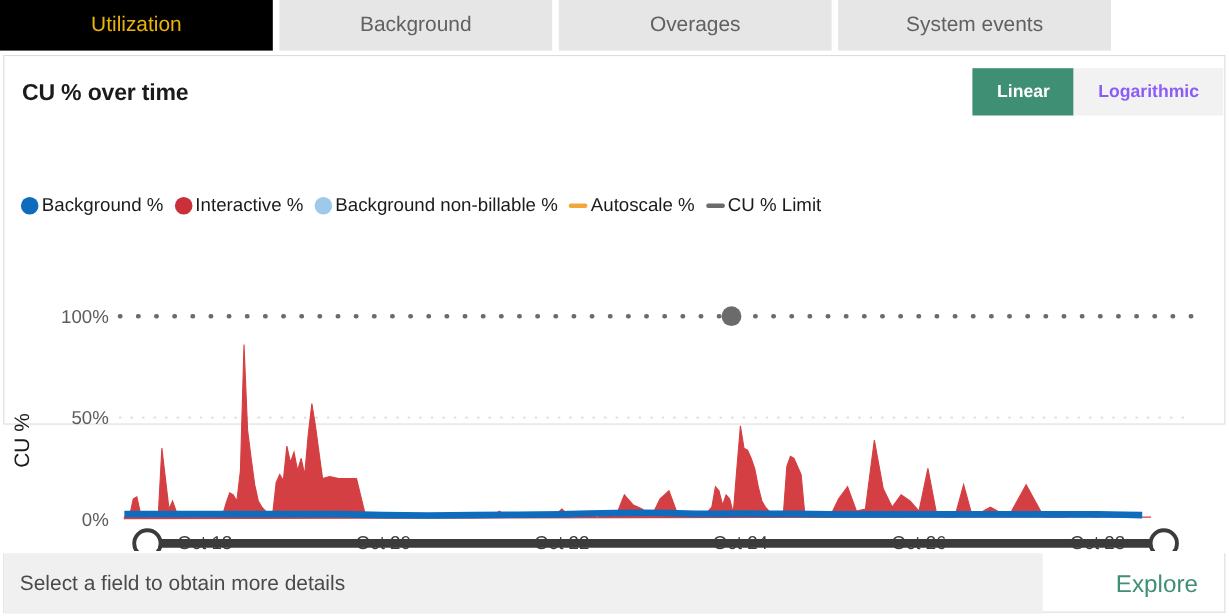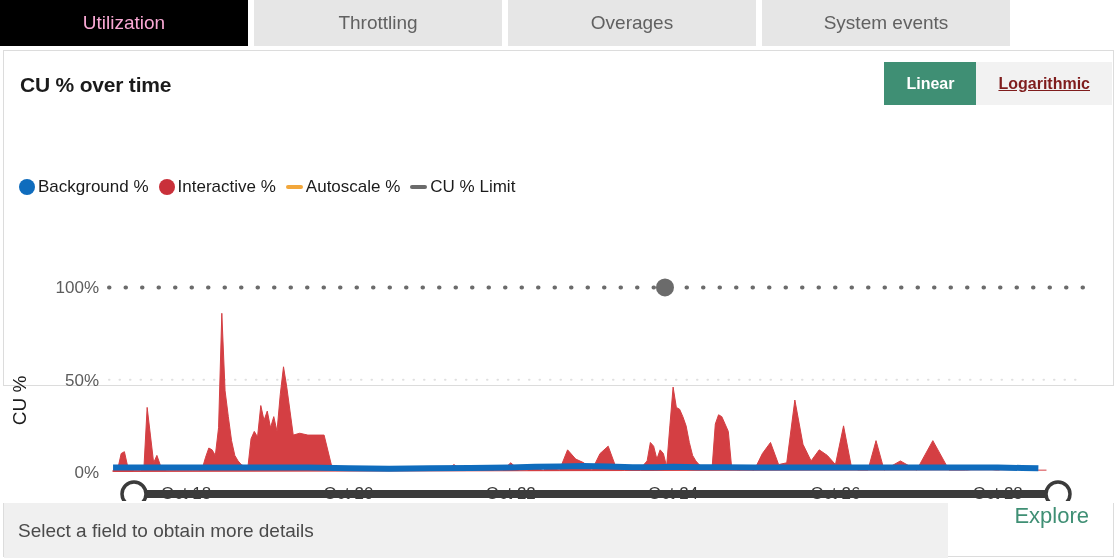--- a/index.html
+++ b/index.html
@@ -32,21 +32,21 @@
     align-items: center;
     justify-content: center;
     font-size: 19px;
     color: #616161;
     background: #e6e6e6;
     box-sizing: border-box;
     user-select: none;
   }
   .tab.active {
     background: #000000;
-    color: #f9a8d4;
+    color: #eab308;
   }
 
   
   #card {
     position: absolute;
     left: 3px; top: 50px;
     width: 1111px;
     height: 336px;
     background: #ffffff;
     border: 1px solid #dcdcdc;
@@ -78,22 +78,21 @@
     padding: 0 22px;
     box-sizing: border-box;
     user-select: none;
   }
   .scale-btn.on {
     background: #3f8f74;
     color: #ffffff;
   }
   .scale-btn.off {
     background: #f2f2f2;
-    color: #7f1d1d;
-    text-decoration: underline;
+    color: #8b5cf6;
   }
 
   
   #legend {
     position: absolute;
     left: 15px; top: 126px;
     display: flex;
     align-items: flex-start;
     font-size: 17px;
     color: #1b1b1b;
@@ -171,35 +170,35 @@
   #detail-text {
     margin-left: 14px;
     font-size: 19px;
     color: #4a4a4a;
   }
   #explore-button {
     position: absolute;
     right: 24px; top: 0;
     height: 55px;
     display: flex;
-    align-items: flex-start;
+    align-items: center;
     font-size: 22px;
     color: #3f8f74;
     user-select: none;
   }
 </style>
 </head>
 <body>
 
 <div id="tabstrip">
   <div class="tab active">
     <span>Utilization</span>
   </div>
   <div class="tab">
-    <span>Throttling</span>
+    <span>Background</span>
   </div>
   <div class="tab">
     <span>Overages</span>
   </div>
   <div class="tab">
     <span>System events</span>
   </div>
 </div>
 
 <div id="card">
@@ -216,20 +215,24 @@
   </div>
 
   <div id="legend">
       <div class="legend-item">
         <span class="legend-dot" style="background: rgb(15, 108, 189);"></span>
         <span>Background %</span>
       </div>
       <div class="legend-item">
         <span class="legend-dot" style="background: rgb(201, 48, 58);"></span>
         <span>Interactive %</span>
+      </div>
+      <div class="legend-item">
+        <span class="legend-dot" style="background: rgb(157, 201, 235);"></span>
+        <span>Background non-billable %</span>
       </div>
       <div class="legend-item">
         <span class="legend-line" style="background: rgb(242, 167, 59);"></span>
         <span>Autoscale %</span>
       </div>
       <div class="legend-item">
         <span class="legend-line" style="background: rgb(107, 107, 107);"></span>
         <span>CU % Limit</span>
       </div>
     </div>

